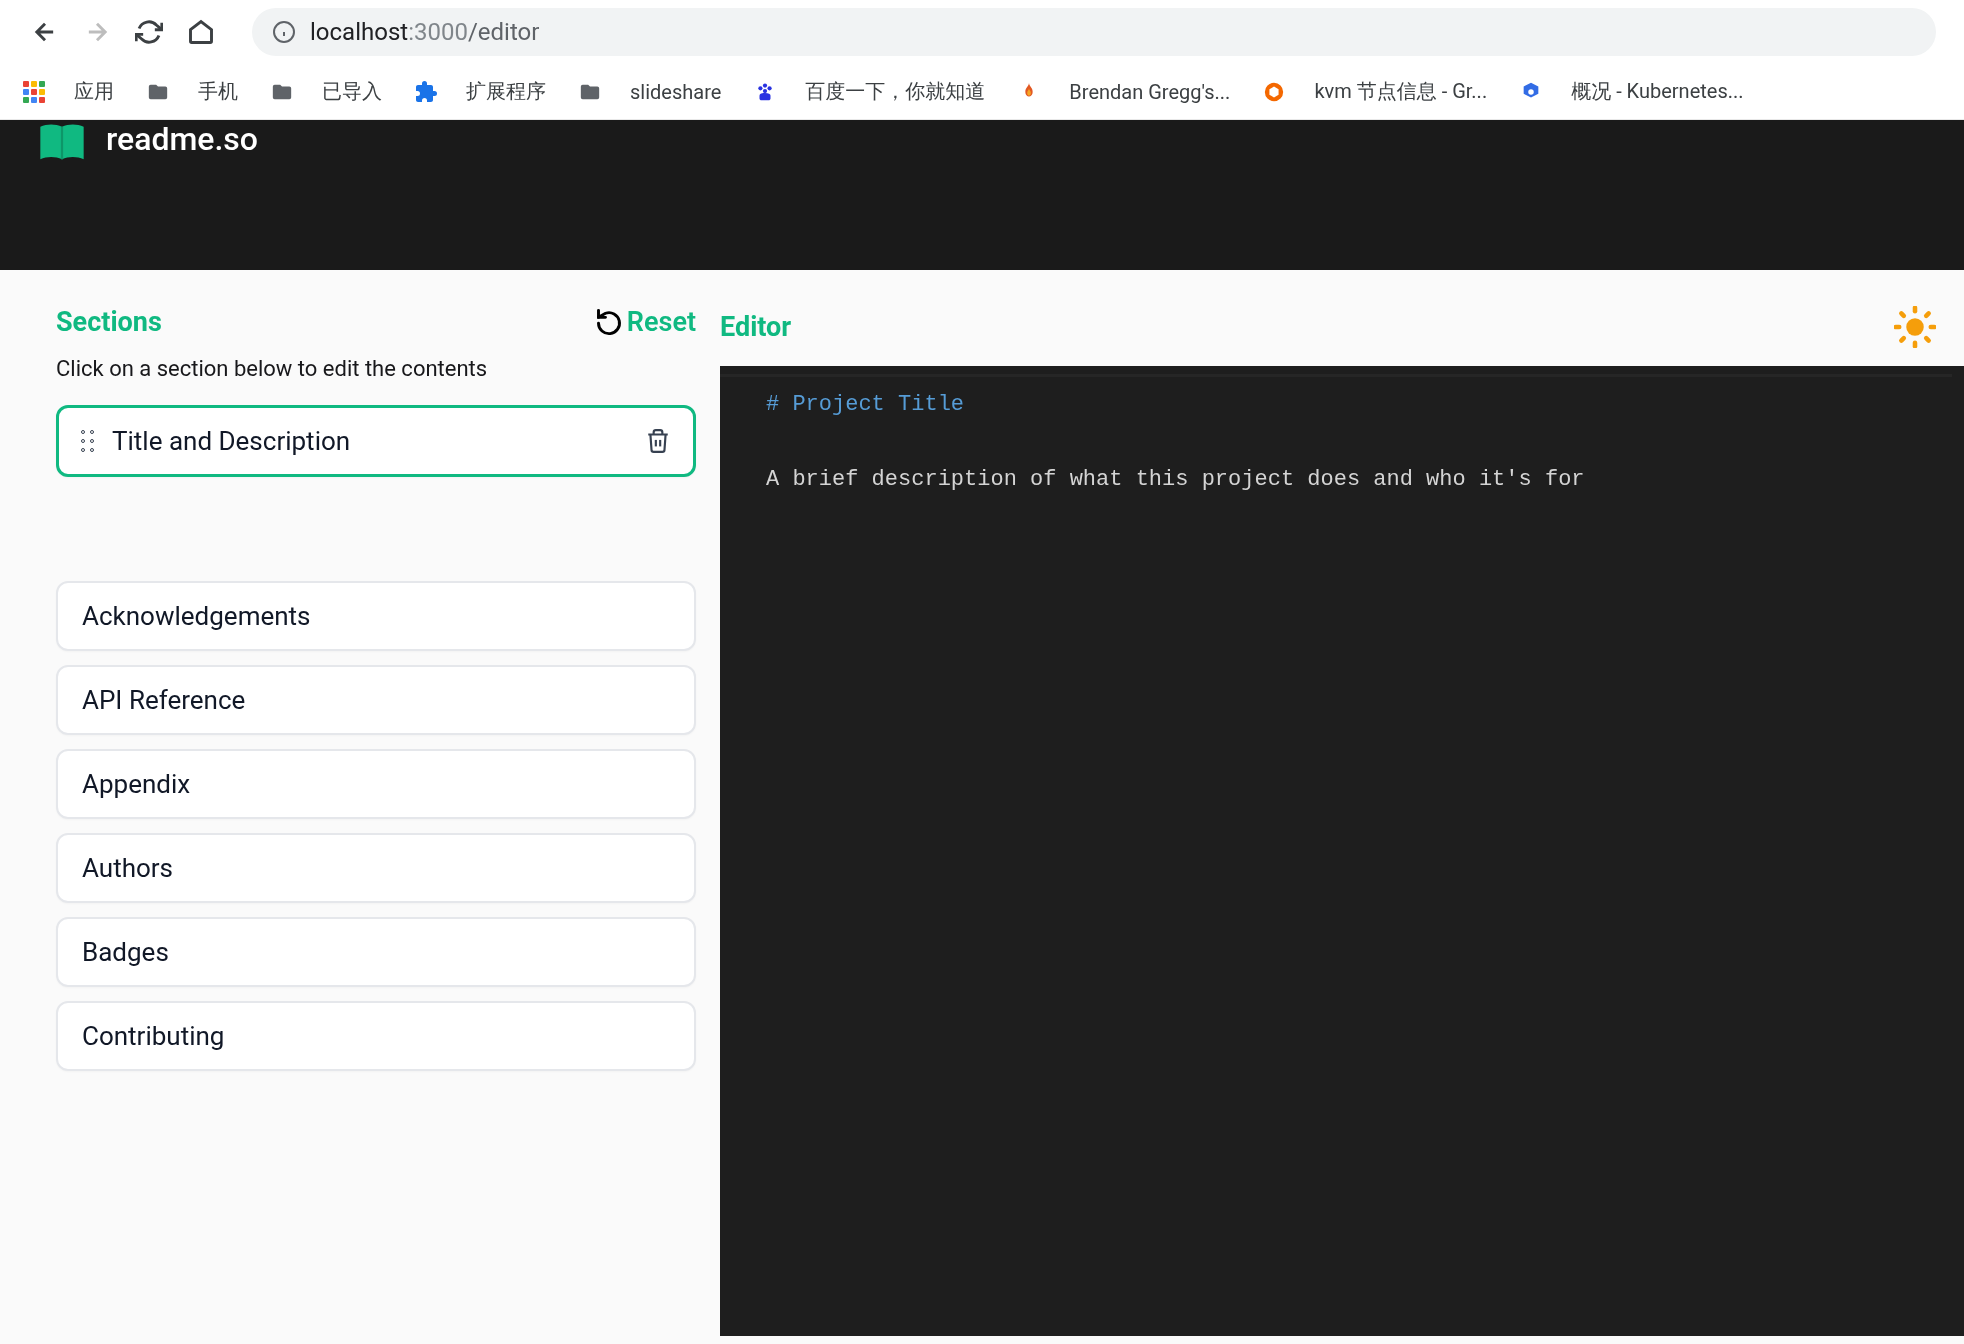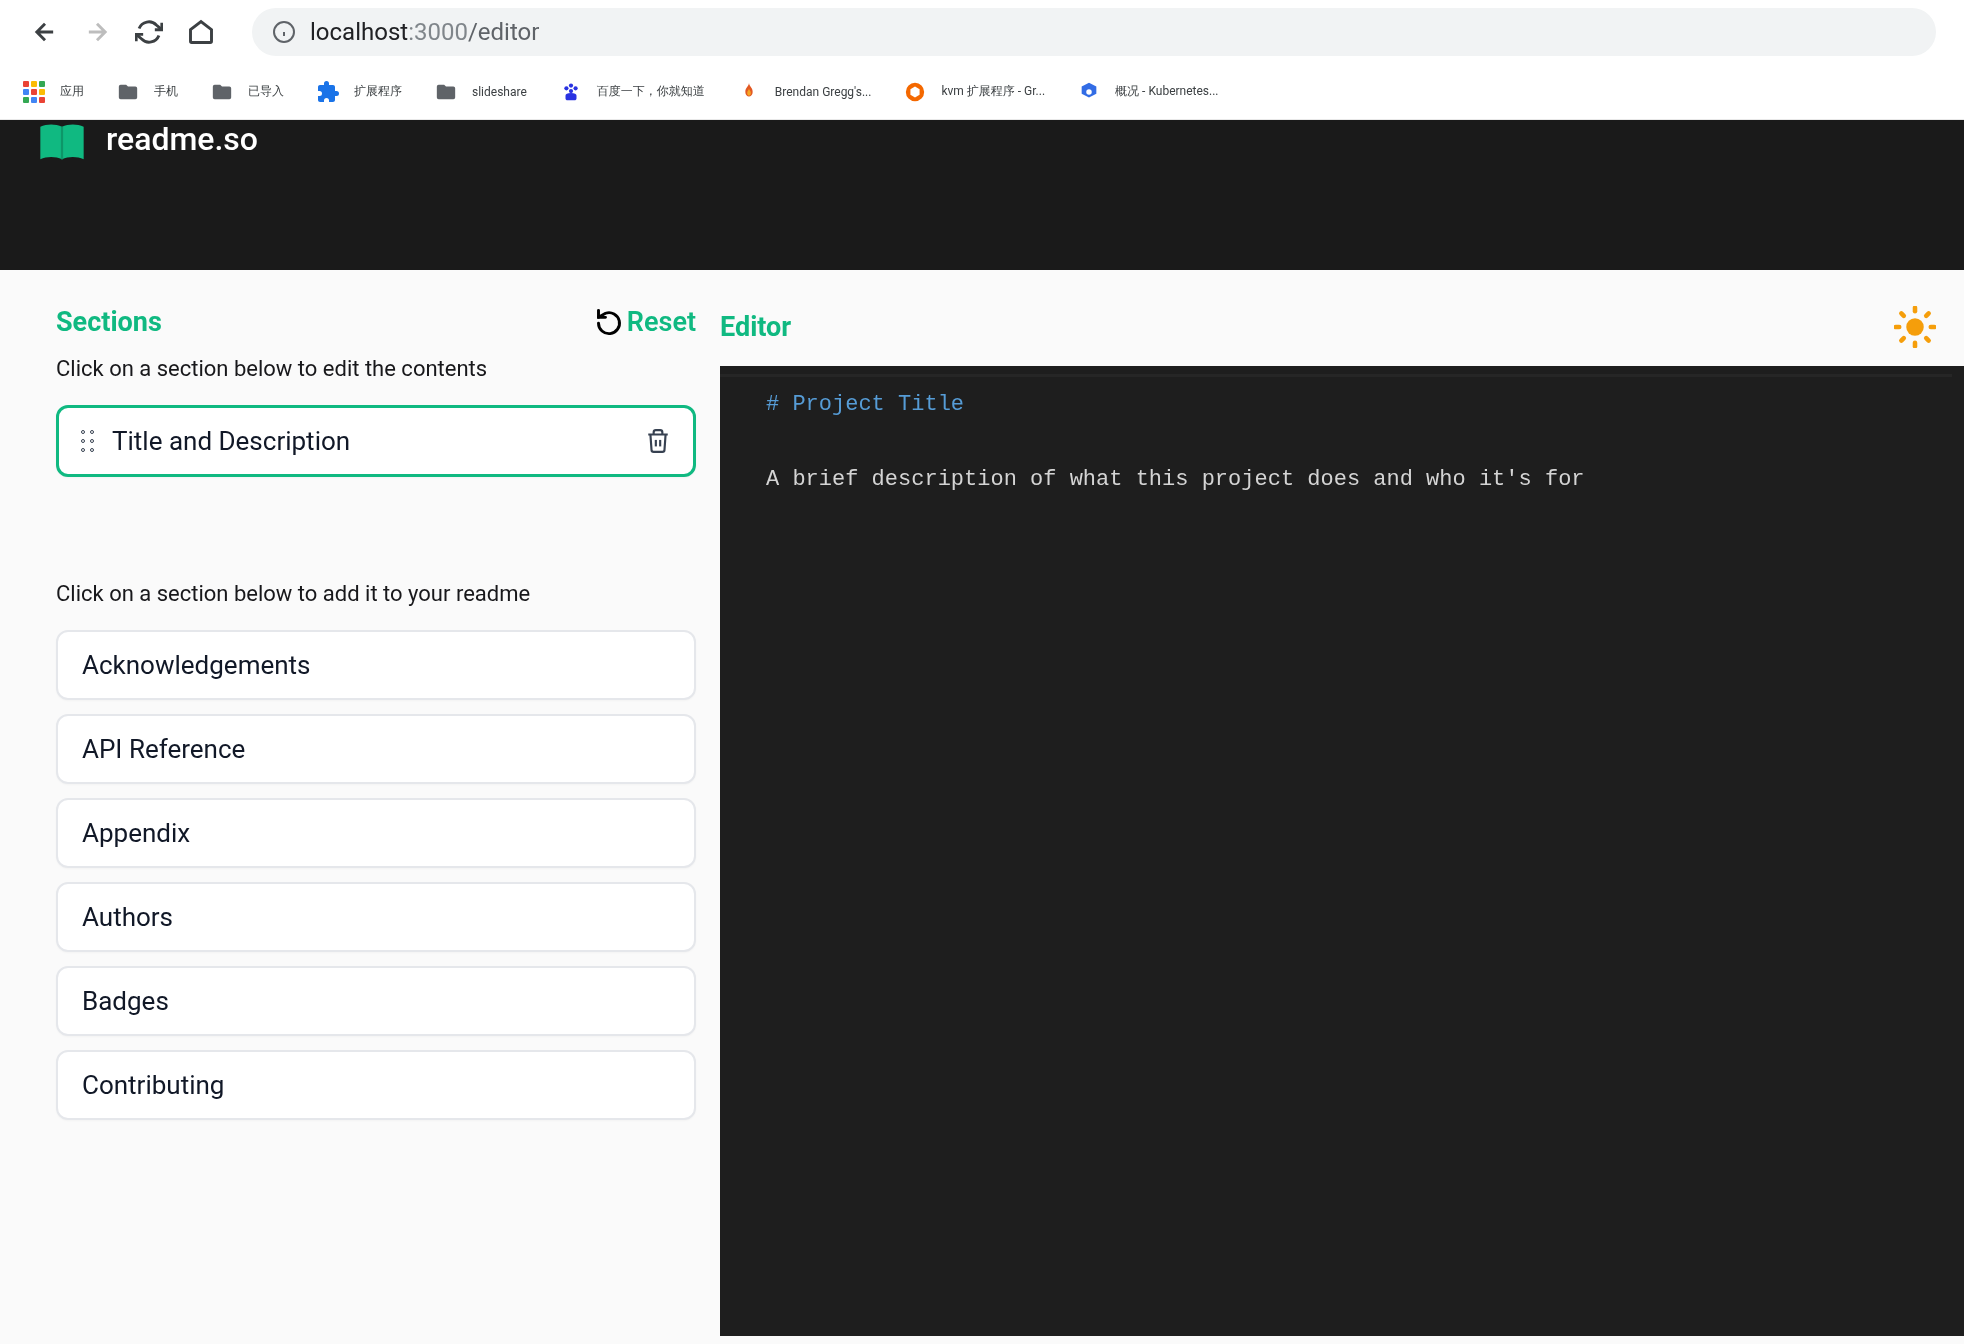--- a/index.html
+++ b/index.html
@@ -75,23 +75,23 @@
       align-items: center;
       padding: 8px 22px;
       background: #fff;
       gap: 32px;
       height: 56px;
       border-bottom: 1px solid #e8e8e8;
     }
     .bookmark-item {
       display: flex;
       align-items: center;
-      gap: 14px;
+      gap: 28px;
       color: #3c4043;
-      font-size: 12px;
+      font-size: 20px;
       cursor: pointer;
       white-space: nowrap;
     }
     .bookmark-icon {
       width: 24px;
       height: 24px;
       display: flex;
       align-items: center;
       justify-content: center;
       flex-shrink: 0;
@@ -381,21 +381,21 @@
         </svg>
     </div>
     <span>Brendan Gregg's...</span>
   </div>
   <div class="bookmark-item">
     <div class="bookmark-icon">
       <svg viewBox="0 0 24 24" width="22" height="22">
           <path fill="#f46800" d="M12 2a10 10 0 100 20 10 10 0 000-20zm0 4l5 3v6l-5 3-5-3V9l5-3z"></path>
         </svg>
     </div>
-    <span>kvm 扩展程序 - Gr...</span>
+    <span>kvm 节点信息 - Gr...</span>
   </div>
   <div class="bookmark-item">
     <div class="bookmark-icon">
       <svg viewBox="0 0 24 24" width="22" height="22">
           <path fill="#326ce5" d="M12 2l8 4v8l-8 4-8-4V6l8-4z"></path>
           <circle cx="12" cy="12" r="3" fill="#fff"></circle>
         </svg>
     </div>
     <span>概况 - Kubernetes...</span>
   </div>
@@ -437,21 +437,20 @@
       <span class="section-label">Title and Description</span>
       <svg class="trash-icon" viewBox="0 0 24 24" fill="none" stroke="#374151" stroke-width="2">
           <path d="M3 6h18M8 6V4a2 2 0 012-2h4a2 2 0 012 2v2M19 6l-1 14a2 2 0 01-2 2H8a2 2 0 01-2-2L5 6"></path>
           <line x1="10" y1="11" x2="10" y2="17"></line>
           <line x1="14" y1="11" x2="14" y2="17"></line>
         </svg>
     </div>
 
     <div class="spacer-lg"></div>
 
-    <p class="instruction-text">Click on a section below to add it to your readme</p>
 
     <div class="section-card">
       <span>Acknowledgements</span>
     </div>
     <div class="section-card">
       <span>API Reference</span>
     </div>
     <div class="section-card">
       <span>Appendix</span>
     </div>

